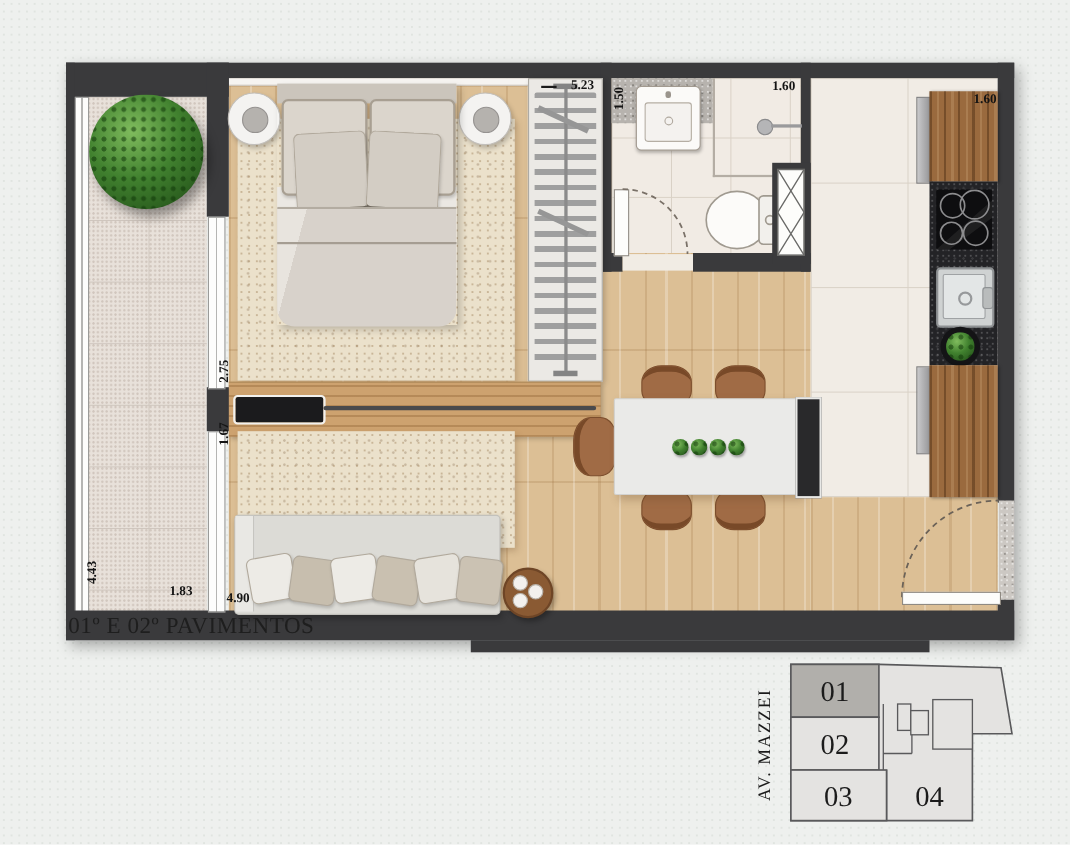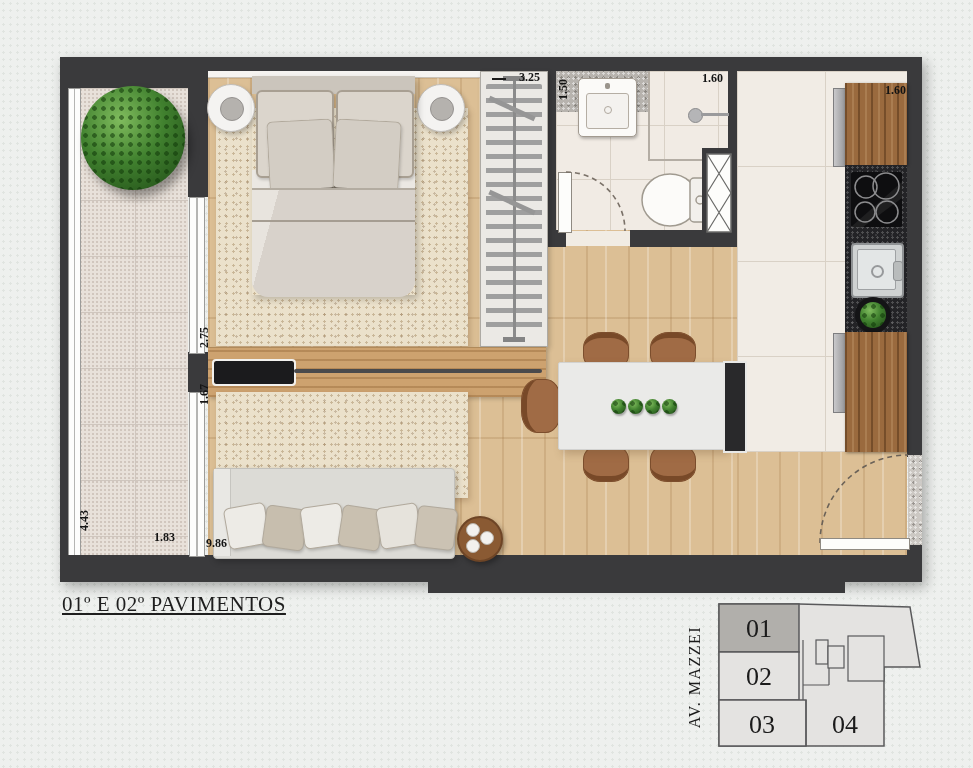--- a/index.html
+++ b/index.html
@@ -67,22 +67,22 @@
     width:40px;text-align:center;white-space:nowrap;}
   .vert{transform:rotate(-90deg);}
   .pillow{position:absolute;border:1px solid #b1a99c;border-radius:6px;
     box-shadow:1px 2px 3px rgba(0,0,0,.18);}
   .chair{position:absolute;background:#a06b45;border:1px solid #7c4e2d;
     border-radius:40% 40% 38% 38%;box-shadow:2px 2px 4px rgba(80,45,15,.35);}
   .donut{position:absolute;border-radius:50%;background:#f4f3f1;border:1px solid #c2bfbb;
     box-shadow:2px 3px 5px rgba(0,0,0,.22);}
   .donut::after{content:"";position:absolute;left:50%;top:50%;width:22px;height:22px;
     margin:-11px 0 0 -11px;border-radius:50%;background:#b5b2ae;border:1px solid #959290;}
-  .title{position:absolute;left:62px;top:592px;font:400 21px "Liberation Serif", serif;
-    color:#1e1e1e;letter-spacing:.5px;text-decoration:underline;}
+  .title{position:absolute;left:62px;top:556px;font:400 21px "Liberation Serif", serif;
+    color:#1e1e1e;letter-spacing:.5px;}
 </style>
 </head>
 <body>
 
 <div class="stage">
   <div class="plan-shadow"></div>
 
   <div class="abs woodv" style="left:208px;top:71px;width:529px;height:486px;"></div>
   <div class="abs tilek" style="left:737px;top:71px;width:170px;height:381px;"></div>
   <div class="abs woodv" style="left:737px;top:452px;width:170px;height:105px;"></div>
@@ -213,29 +213,29 @@
   <div class="abs" style="left:833px;top:333px;width:13px;height:78px;background:linear-gradient(90deg,#c9c9cb,#8f8f91);border:1px solid #7e7e80;"></div>
   <div class="abs cabwood" style="left:845px;top:332px;width:62px;height:120px;"></div>
 
   <div class="abs speckgray" style="left:908px;top:455px;width:14px;height:90px;background-color:#ccc8c3;"></div>
   <svg class="abs" style="left:812px;top:448px;" width="100" height="100">
     <path d="M 8 95 A 88 88 0 0 1 96 7" fill="none" stroke="#6b6258" stroke-width="1.6" stroke-dasharray="5 4"></path>
   </svg>
   <div class="abs" style="left:820px;top:538px;width:88px;height:10px;background:#fdfdfb;border:1px solid #8f8a82;"></div>
 
   <div class="abs" style="left:492px;top:78px;width:14px;height:2px;background:#1a1a1a;"></div>
-  <div class="dim" style="left:500px;top:70px;text-align:right;">3.25</div>
+  <div class="dim" style="left:500px;top:70px;text-align:right;">5.23</div>
   <div class="dim vert" style="left:543px;top:82px;">1.50</div>
   <div class="dim" style="left:683px;top:71px;text-align:right;">1.60</div>
   <div class="dim" style="left:866px;top:83px;text-align:right;">1.60</div>
   <div class="dim vert" style="left:184px;top:330px;">2.75</div>
   <div class="dim vert" style="left:184px;top:387px;">1.67</div>
   <div class="dim vert" style="left:64px;top:513px;">4.43</div>
   <div class="dim" style="left:135px;top:530px;text-align:right;">1.83</div>
-  <div class="dim" style="left:206px;top:536px;text-align:left;">9.86</div>
+  <div class="dim" style="left:206px;top:536px;text-align:left;">4.90</div>
 
   <div class="title">01º E 02º PAVIMENTOS</div>
 
   <svg class="abs" style="left:678px;top:596px;" width="272" height="168" viewBox="678 596 272 168">
     <path d="M 719 604 H 799 L 910 607 L 920 667 H 884 V 746 H 719 Z" fill="#e4e3e1" stroke="#59595b" stroke-width="1.5"></path>
     <rect x="719" y="604" width="80" height="48" fill="#b1afab" stroke="#59595b" stroke-width="1.5"></rect>
     <rect x="719" y="652" width="80" height="48" fill="#e4e3e1" stroke="#59595b" stroke-width="1.5"></rect>
     <rect x="719" y="700" width="87" height="46" fill="#e4e3e1" stroke="#59595b" stroke-width="1.5"></rect>
     <g stroke="#59595b" stroke-width="1.2" fill="#e4e3e1">
       <rect x="816" y="640" width="12" height="24"></rect>

